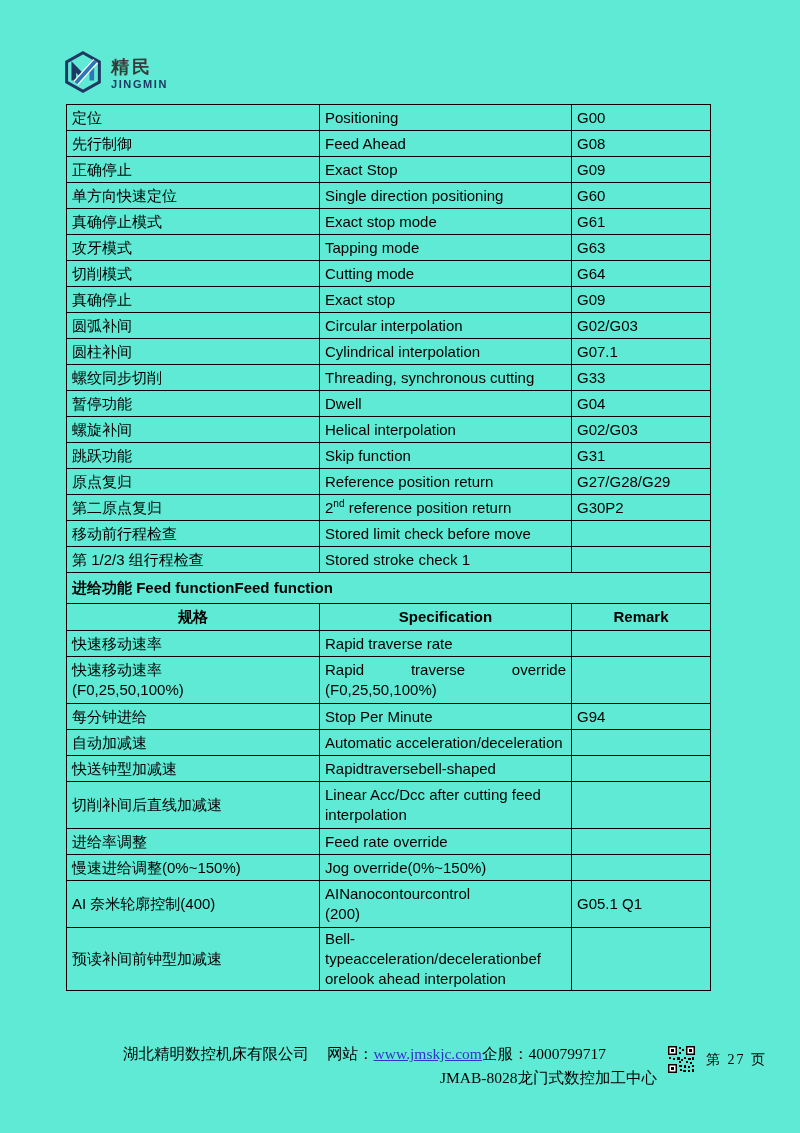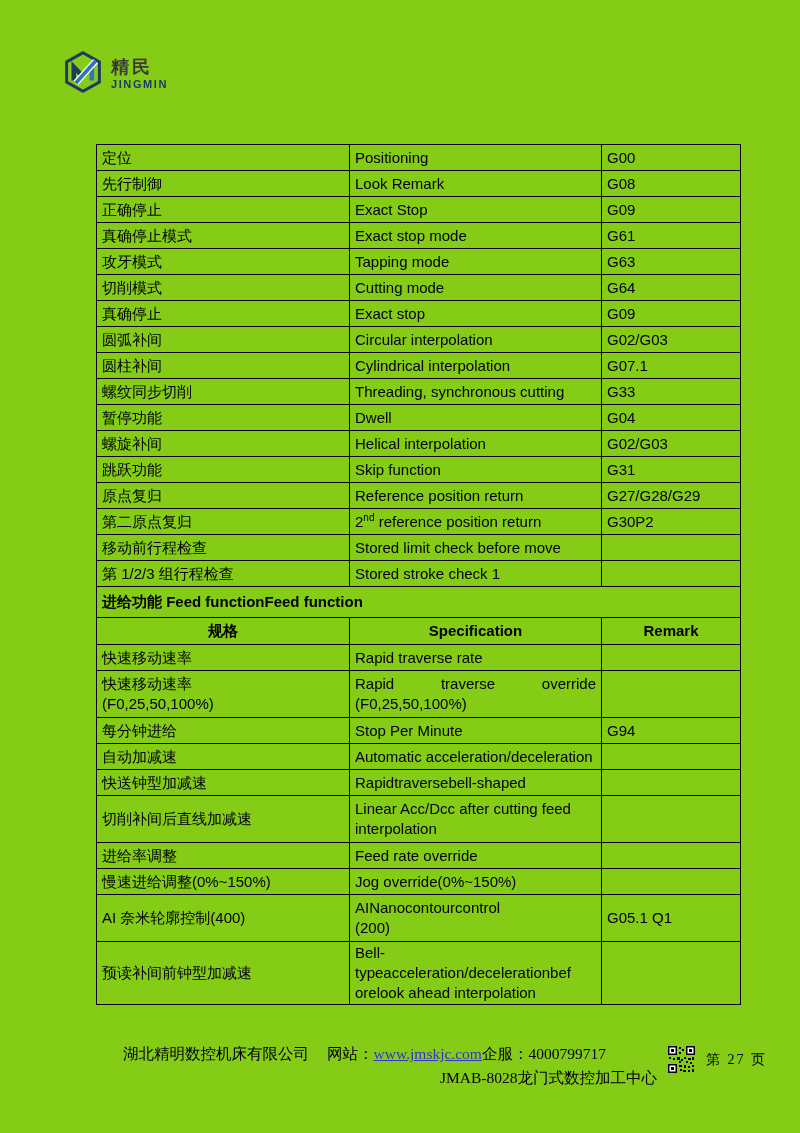--- a/index.html
+++ b/index.html
@@ -1,31 +1,31 @@
 <!DOCTYPE html>
 <html><head>
 <meta charset="utf-8">
 <style>
   html,body { margin:0; padding:0; background:#888; }
   .page {
     position:relative; width:800px; height:1133px; margin:0 auto;
-    background:#84cc16; overflow:hidden;
+    background:#5eead4; overflow:hidden;
     font-family:"Liberation Sans", sans-serif; color:#000;
   }
 
   
   .logo { position:absolute; left:62px; top:50px; display:flex; align-items:center; gap:7px; }
   .logo-text { display:flex; flex-direction:column; line-height:1; }
   .logo-cn { font-size:18px; font-weight:bold; color:#3a3a3a; letter-spacing:3px; }
   .logo-en { font-size:11px; font-weight:bold; color:#1f3864; letter-spacing:1.6px; margin-top:3px; }
 
   
   table.spec {
-    position:absolute; left:96px; top:104px; width:644px;
-    border-collapse:collapse; table-layout:fixed;margin-top:40px;
+    position:absolute; left:66px; top:104px; width:644px;
+    border-collapse:collapse; table-layout:fixed;
   }
   table.spec td {
     border:1px solid #000; padding:1px 5px;
     font-size:15px; line-height:20px; vertical-align:middle;
     white-space:pre-line; overflow:hidden;
   }
   tr.single { height:26px; }
   tr.double td { height:44px; }
   td.section-cell { text-align:left; font-weight:bold; height:28px; font-size:15px; }
   td.head-cell { text-align:center; font-weight:bold; height:24px; }
@@ -70,27 +70,32 @@
         <col style="width:139px">
     </colgroup>
     <tbody id="tb">
         <tr class="single">
           <td>定位</td>
           <td>Positioning</td>
           <td>G00</td>
         </tr>
         <tr class="single">
           <td>先行制御</td>
-          <td>Look Remark</td>
+          <td>Feed Ahead</td>
           <td>G08</td>
         </tr>
         <tr class="single">
           <td>正确停止</td>
           <td>Exact Stop</td>
           <td>G09</td>
+        </tr>
+        <tr class="single">
+          <td>单方向快速定位</td>
+          <td>Single direction positioning</td>
+          <td>G60</td>
         </tr>
         <tr class="single">
           <td>真确停止模式</td>
           <td>Exact stop mode</td>
           <td>G61</td>
         </tr>
         <tr class="single">
           <td>攻牙模式</td>
           <td>Tapping mode</td>
           <td>G63</td>

